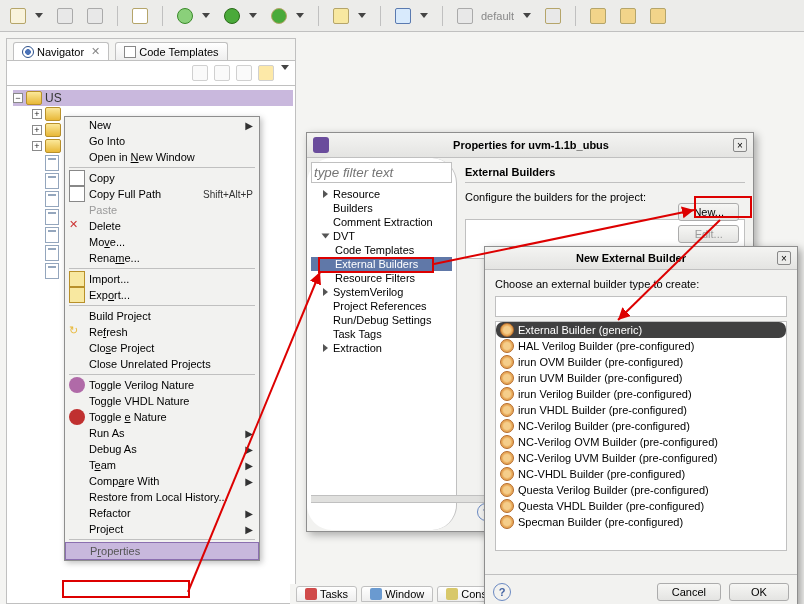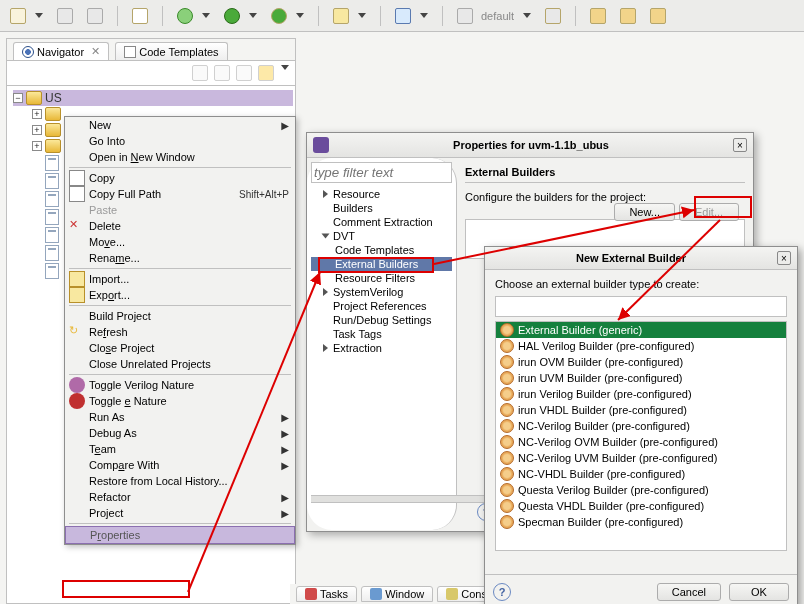--- a/index.html
+++ b/index.html
@@ -25,21 +25,21 @@
   .tree{padding:4px 2px 4px 6px;font-size:12px;color:#222;}
   .tree-row{display:flex;align-items:center;gap:3px;padding:1px 0;}
   .tree-indent{width:16px;display:inline-block;}
   .exp{width:10px;height:10px;border:1px solid #8a8a8a;background:#fff;display:inline-flex;justify-content:center;align-items:center;font-size:9px;line-height:8px;}
   .folder-icon{width:16px;height:14px;background:linear-gradient(#fbe89a,#e8b838);border:1px solid #b8902a;border-radius:2px;display:inline-block;}
   .file-icon{width:14px;height:16px;background:#fff;border:1px solid #94a6bd;display:inline-block;position:relative;}
   .file-icon:after{content:"";position:absolute;left:2px;right:2px;top:2px;height:2px;background:#94a6bd;}
   .selrow{background:#c9b8dd;color:#333;}
   .root-item{font-weight:normal;}
 
-  .context-menu{position:absolute;left:64px;top:84px;width:232px;background:#f2f2f0;border:1px solid #8e8e8e;box-shadow:2px 2px 6px rgba(0,0,0,0.25);z-index:5;}
+  .context-menu{position:absolute;left:64px;top:84px;width:196px;background:#f2f2f0;border:1px solid #8e8e8e;box-shadow:2px 2px 6px rgba(0,0,0,0.25);z-index:5;}
   .cm-row{display:flex;align-items:center;padding:2px 6px 2px 24px;position:relative;white-space:nowrap;}
   .cm-sep{height:1px;background:#c0c0c0;margin:2px 4px;}
   .cm-icon{position:absolute;left:4px;width:16px;height:16px;}
   .cm-icon.copy{background:#fff;border:1px solid #888;}
   .cm-icon.del{color:#c33;}
   .cm-sub{margin-left:auto;font-size:10px;color:#333;}
   .cm-disabled{color:#9a9a9a;}
   .under{text-decoration:underline;}
   .highlight-prop{background:#c8b8dd;border:1px solid #8b6fb0;color:#555;}
   .redbox{border:2px solid #d00;position:absolute;z-index:20;pointer-events:none;}
@@ -55,29 +55,29 @@
   .prop-tree{font-size:11px;padding-top:4px;}
   .pt-row{display:flex;align-items:center;padding:1px 2px 1px 12px;gap:3px;}
   .pt-row.lvl2{padding-left:24px;}
   .pt-row.sel{background:#6078a8;color:#fff;}
   .twisty{width:0;height:0;border-top:4px solid transparent;border-bottom:4px solid transparent;border-left:5px solid #555;display:inline-block;margin-right:2px;}
   .twisty.open{transform:rotate(90deg);}
   .dlg-right{flex:1;padding:8px;}
   .dlg-head{font-weight:bold;border-bottom:1px solid #c0c0c0;padding-bottom:4px;margin-bottom:8px;}
   .dlg-desc{margin-bottom:16px;}
   .builder-list{border:1px solid #c0c0c0;background:#fff;height:40px;}
-  .btn-col{position:absolute;right:14px;top:70px;display:flex;flex-direction:row;gap:4px;}
+  .btn-col{position:absolute;right:14px;top:70px;display:flex;flex-direction:column;gap:4px;}
   .pbtn{background:linear-gradient(#f6f6f4,#e4e4e2);border:1px solid #acacac;border-radius:3px;padding:2px 14px;min-width:60px;text-align:center;}
   .pbtn.dis{color:#9a9a9a;}
   .help-ico{width:18px;height:18px;border:1px solid #6a89c2;border-radius:50%;color:#4263a3;display:flex;align-items:center;justify-content:center;font-weight:bold;position:absolute;left:170px;bottom:10px;}
 
   .newbuilder-dialog{position:absolute;left:484px;top:214px;width:314px;height:364px;background:#f2f2f0;border:1px solid #8e8e8e;box-shadow:3px 3px 8px rgba(0,0,0,0.35);z-index:6;}
   .nb-list{border:1px solid #c0c0c0;background:#fff;height:230px;overflow:hidden;margin-top:4px;}
   .nb-row{display:flex;align-items:center;gap:4px;padding:1px 4px;}
-  .nb-row.sel{background:#15803d;color:#fff;}
+  .nb-row.sel{background:#404040;color:#fff;border-radius:7px;}
   .gear-ico{width:14px;height:14px;border:1px solid #b46a2a;background:radial-gradient(circle,#f5cd8a 40%,#e8a858 60%);border-radius:50%;}
   .nb-foot{display:flex;justify-content:flex-end;gap:8px;padding:8px;border-top:1px solid #c0c0c0;position:absolute;left:0;right:0;bottom:0;}
   .nb-foot .help-ico{position:static;}
   .nb-foot-left{margin-right:auto;}
 
   .bottom-tabs{position:absolute;left:290px;bottom:0;display:flex;gap:4px;background:#f4f4f2;padding:2px 6px;}
   .btm-tab{background:linear-gradient(#fff,#eee);border:1px solid #c0c0c0;border-radius:3px 3px 0 0;padding:1px 8px;display:flex;align-items:center;gap:3px;font-size:11px;}
   .btm-ico{width:12px;height:12px;background:#4a72b8;display:inline-block;border-radius:2px;}
 
   svg.arrow{position:absolute;z-index:15;pointer-events:none;}
@@ -281,20 +281,23 @@
     <div class="cm-row">
         <span>Clo<span class="under">s</span>e Project</span>
       </div>
     <div class="cm-row">
         <span>Close Unrelated Projects</span>
       </div>
     <div class="cm-sep"></div>
     <div class="cm-row">
         <span class="cm-icon" style="background:#b06aa8;border-radius:50%;"></span>
         <span>Toggle Verilog Nature</span>
+      </div>
+    <div class="cm-row">
+        <span>Toggle VHDL Nature</span>
       </div>
     <div class="cm-row">
         <span class="cm-icon" style="background:#c03030;border-radius:50%;"></span>
         <span>Toggle <span class="under">e</span> Nature</span>
       </div>
     <div class="cm-row">
         <span>Run As</span>
         <span class="cm-sub">▶</span>
       </div>
     <div class="cm-row">

